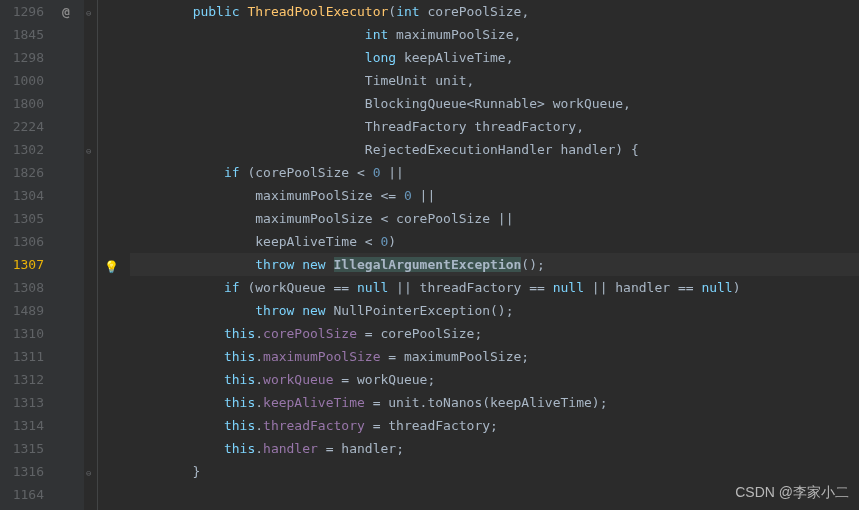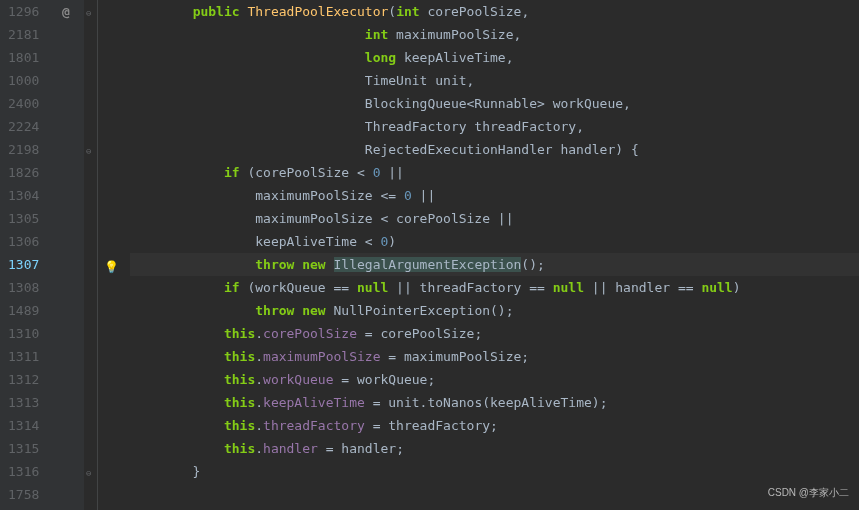--- a/index.html
+++ b/index.html
@@ -11,28 +11,28 @@
   color: #a9b7c6;
   width: 859px;
   height: 510px;
   overflow: hidden;
   position: relative;
 }
 .editor { display: flex; height: 100%; }
 .gutter {
   background: #313335;
   color: #606366;
-  text-align: left;
+  text-align: right;
   padding: 0 14px 0 8px;
   user-select: none;
   width: 58px;
   flex-shrink: 0;
 }
 .gutter .ln { height: 23px; }
-.gutter .cur { color: #7dd3fc; }
+.gutter .cur { color: #eab308; }
 .annot {
   width: 26px;
   background: #313335;
   flex-shrink: 0;
   position: relative;
 }
 .annot-at {
   position: absolute;
   top: 0;
   left: 4px;
@@ -64,63 +64,63 @@
   color: #f0a732;
   font-size: 12px;
 }
 .code {
   flex: 1;
   padding-left: 6px;
   white-space: pre;
 }
 .line { height: 23px; }
 .line.hl { background: #323232; }
-.kw { color: #84cc16; font-weight: bold; }
+.kw { color: #7dd3fc; }
 .fn { color: #ffc66d; margin-top: 24px; }
 .nm { color: #6897bb; }
 .fld { color: #9876aa; }
 .str { color: #a9b7c6; }
-.hlw { background: #3b514d; }
+.hlw { background: #3b514d; font-weight: bold; }
 .watermark {
   position: absolute;
   right: 10px;
   bottom: 6px;
   color: #d0d0d0;
   font-family: sans-serif;
-  font-size: 10px;
+  font-size: 14px;
   opacity: 0.85;
 }
 </style>
 </head>
 <body>
 
 <div class="editor">
   <div class="gutter" id="gutter">
       <div class="ln">1296</div>
-      <div class="ln">2181</div>
-      <div class="ln">1801</div>
+      <div class="ln">1845</div>
+      <div class="ln">1298</div>
       <div class="ln">1000</div>
-      <div class="ln">2400</div>
+      <div class="ln">1800</div>
       <div class="ln">2224</div>
-      <div class="ln">2198</div>
+      <div class="ln">1302</div>
       <div class="ln">1826</div>
       <div class="ln">1304</div>
       <div class="ln">1305</div>
       <div class="ln">1306</div>
       <div class="ln cur">1307</div>
       <div class="ln">1308</div>
       <div class="ln">1489</div>
       <div class="ln">1310</div>
       <div class="ln">1311</div>
       <div class="ln">1312</div>
       <div class="ln">1313</div>
       <div class="ln">1314</div>
       <div class="ln">1315</div>
       <div class="ln">1316</div>
-      <div class="ln">1758</div>
+      <div class="ln">1164</div>
     </div>
   <div class="annot">
     <span class="annot-at">@</span>
   </div>
   <div class="fold-col" id="foldcol">
       <div class="fold-mark" style="top: 2px;">⊖</div>
       <div class="fold-mark" style="top: 140px;">⊖</div>
       <div class="fold-mark" style="top: 462px;">⊖</div>
     </div>
   <div class="bulb-col" id="bulbcol">

